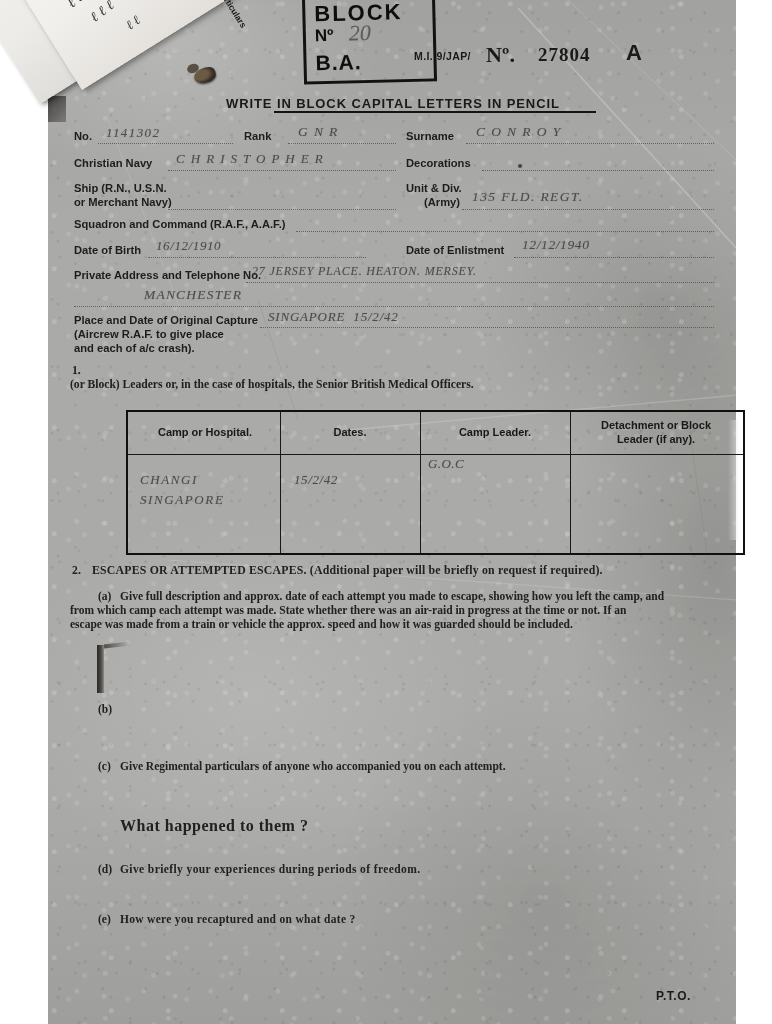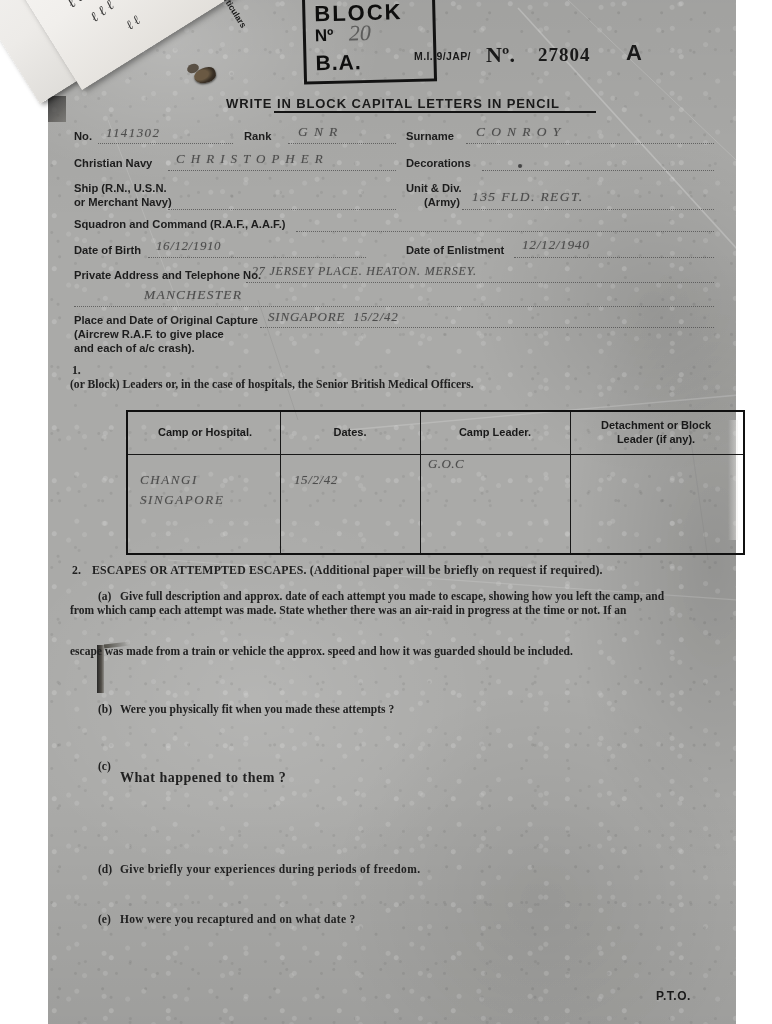--- a/index.html
+++ b/index.html
@@ -226,31 +226,31 @@
       <span class="hw" style="left:300px;top:44px;font-size:13px;letter-spacing:.4px;">G.O.C</span>
       <span class="hw" style="left:452px;top:60px;font-size:13px;"></span>
     </div>
 
     <span class="body" style="left:24px;top:563px;font-size:11.8px;">2.</span>
     <span class="body" style="left:44px;top:563px;font-size:11.8px;letter-spacing:.2px;">ESCAPES OR ATTEMPTED ESCAPES.   (Additional paper will be briefly on request if required).</span>
 
     <span class="body" style="left:50px;top:589px;font-size:11.5px;">(a)</span>
     <span class="body" style="left:72px;top:589px;font-size:11.5px;">Give full description and approx. date of each attempt you made to escape, showing how you left the camp, and</span>
     <span class="body" style="left:22px;top:603px;font-size:11.5px;">from which camp each attempt was made.   State whether there was an air-raid in progress at the time or not.   If an</span>
-    <span class="body" style="left:22px;top:644px;font-size:11.5px;">escape was made from a train or vehicle the approx. speed and how it was guarded should be included.</span>
+    <span class="body" style="left:22px;top:617px;font-size:11.5px;">escape was made from a train or vehicle the approx. speed and how it was guarded should be included.</span>
     <span class="hw" style="left:60px;top:640px;font-size:13px;width:600px;"></span>
 
     <span class="body" style="left:50px;top:702px;font-size:11.5px;">(b)</span>
-    <span class="body" style="left:72px;top:702px;font-size:11.5px;">Were you physically fit when you made these attempts ?</span>
     <span class="hw" style="left:72px;top:722px;font-size:13px;"></span>
 
     <span class="body" style="left:50px;top:759px;font-size:11.5px;">(c)</span>
+    <span class="body" style="left:72px;top:759px;font-size:11.5px;">Give Regimental particulars of anyone who accompanied you on each attempt.</span>
     <span class="hw" style="left:72px;top:779px;font-size:13px;"></span>
 
-    <span class="body" style="left:72px;top:771px;font-size:14px;letter-spacing:.5px;">What happened to them ?</span>
+    <span class="body" style="left:72px;top:819px;font-size:16px;letter-spacing:.5px;">What happened to them ?</span>
     <span class="hw" style="left:72px;top:829px;font-size:13px;"></span>
 
     <span class="body" style="left:50px;top:862px;font-size:11.5px;">(d)</span>
     <span class="body" style="left:72px;top:862px;font-size:11.5px;letter-spacing:.4px;">Give briefly your experiences during periods of freedom.</span>
     <span class="hw" style="left:72px;top:882px;font-size:13px;"></span>
 
     <span class="body" style="left:50px;top:912px;font-size:11.5px;">(e)</span>
     <span class="body" style="left:72px;top:912px;font-size:11.5px;letter-spacing:.3px;">How were you recaptured and on what date ?</span>
     <span class="hw" style="left:72px;top:932px;font-size:13px;"></span>
 

